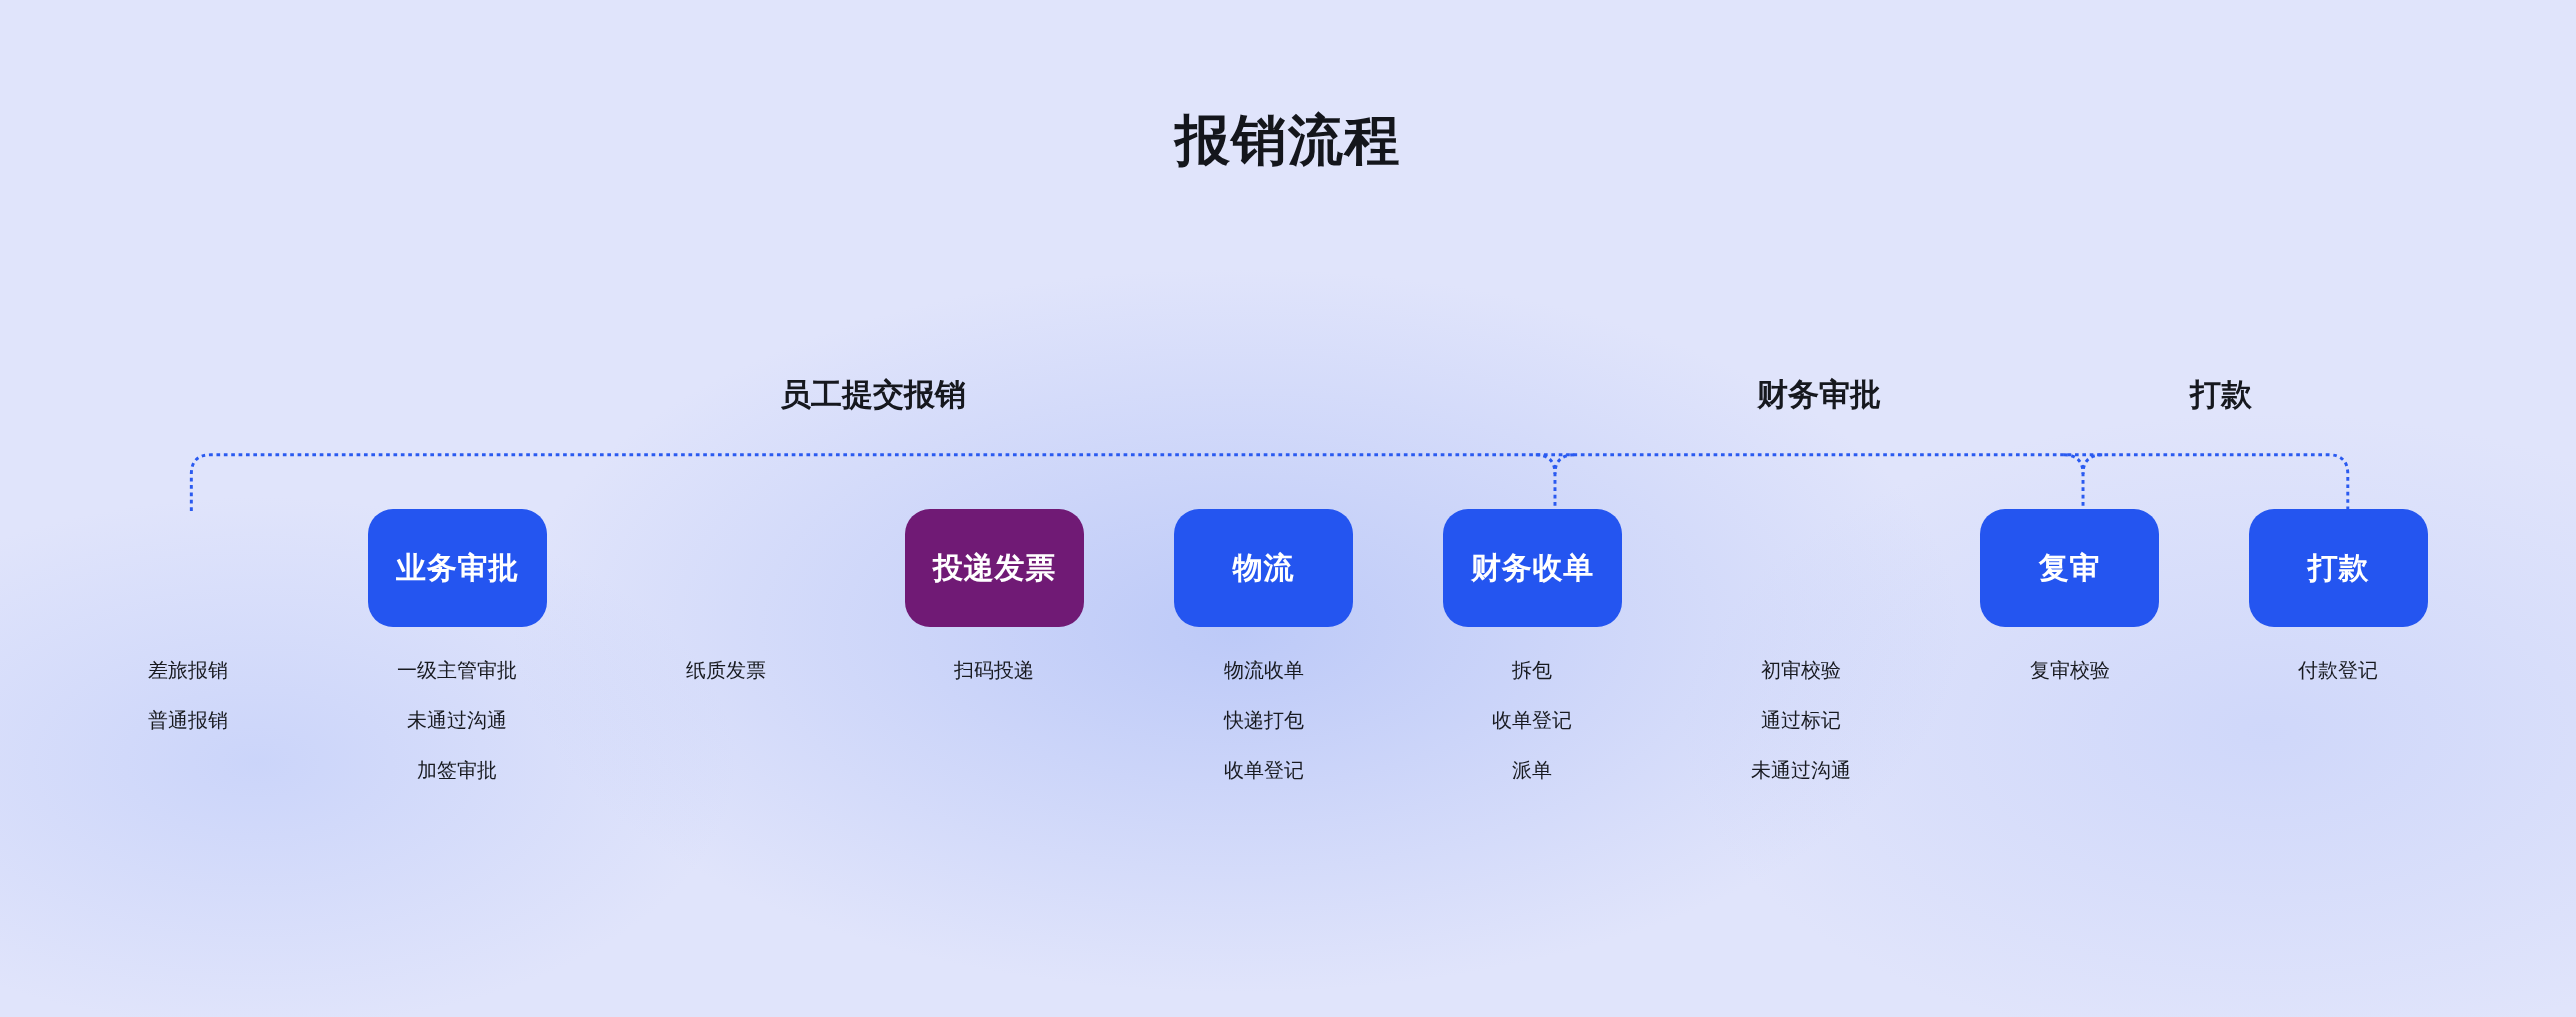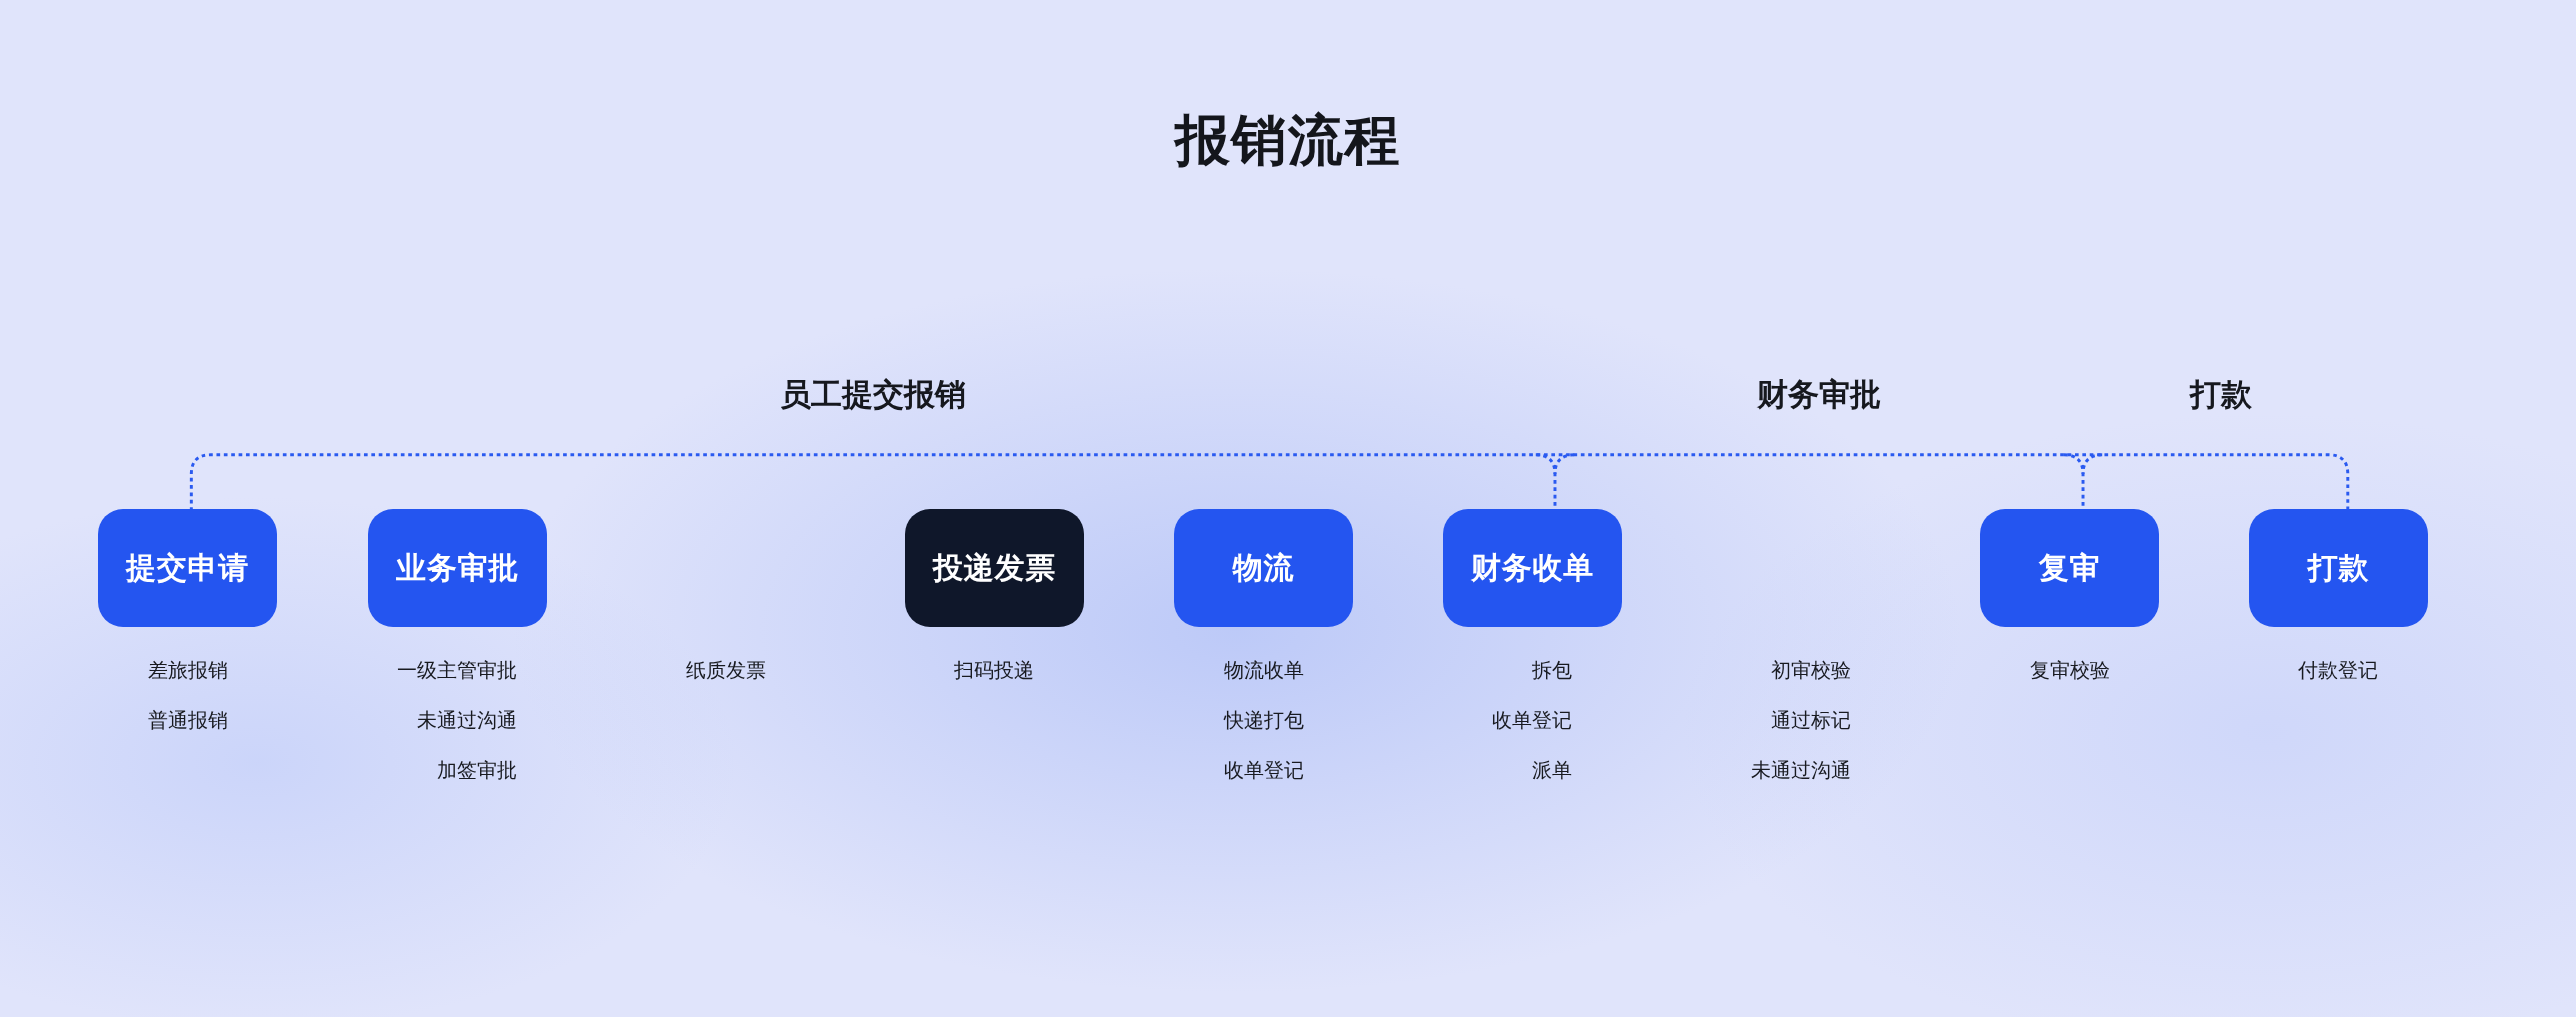--- a/index.html
+++ b/index.html
@@ -52,21 +52,21 @@
     display:flex; align-items:center; justify-content:center;
   }
   .node-label{
     font-size:30px; font-weight:bold; color:#ffffff;
     white-space:nowrap; letter-spacing:0.7px;
   }
 
   .sublist{
     position:absolute;
     top:645px;
-    text-align:right;
+    text-align:center;
     transform:translateX(-50%);
   }
   .subitem{
     font-size:20px; color:#181a20; line-height:50px;
     white-space:nowrap;
   }
 </style>
 </head>
 <body>
 
@@ -82,39 +82,36 @@
 
   <svg class="bracket" id="bracket-svg" viewBox="0 0 3480 160" xmlns="http://www.w3.org/2000/svg">
       <path d="M 253 130 L 253 80 Q 253 54 279 54 L 3151 54 Q 3177 54 3177 80 L 3177 130" fill="none" stroke="#2A5AF0" stroke-width="4" stroke-dasharray="5 5" stroke-linecap="butt"></path>
       <path d="M 2076 54 Q 2102 54 2102 80 L 2102 130" fill="none" stroke="#2A5AF0" stroke-width="4" stroke-dasharray="5 5" stroke-linecap="butt"></path>
       <path d="M 2128 54 Q 2102 54 2102 80" fill="none" stroke="#2A5AF0" stroke-width="4" stroke-dasharray="5 5" stroke-linecap="butt"></path>
       <path d="M 2792 54 Q 2818 54 2818 80 L 2818 130" fill="none" stroke="#2A5AF0" stroke-width="4" stroke-dasharray="5 5" stroke-linecap="butt"></path>
       <path d="M 2844 54 Q 2818 54 2818 80" fill="none" stroke="#2A5AF0" stroke-width="4" stroke-dasharray="5 5" stroke-linecap="butt"></path>
     </svg>
 
   <div class="nodes" id="node-row">
-      <div class="node" style="left: 98px; width: 179px; background: rgb(36, 85, 240);">
-        <span class="node-label" style="color: rgb(255, 255, 255);">提交申请</span>
-      </div>
       <div class="sublist" style="left: 188px;">
         <div class="subitem">差旅报销</div>
         <div class="subitem">普通报销</div>
       </div>
       <div class="node" style="left: 368px; width: 179px; background: rgb(36, 85, 240);">
         <span class="node-label" style="color: rgb(255, 255, 255);">业务审批</span>
       </div>
       <div class="sublist" style="left: 457px;">
         <div class="subitem">一级主管审批</div>
         <div class="subitem">未通过沟通</div>
         <div class="subitem">加签审批</div>
       </div>
       <div class="sublist" style="left: 726px;">
         <div class="subitem">纸质发票</div>
       </div>
-      <div class="node" style="left: 905px; width: 179px; background: #0f172a;">
+      <div class="node" style="left: 905px; width: 179px; background: #701a75;">
         <span class="node-label" style="color: rgb(255, 255, 255);">投递发票</span>
       </div>
       <div class="sublist" style="left: 994px;">
         <div class="subitem">扫码投递</div>
       </div>
       <div class="node" style="left: 1174px; width: 179px; background: rgb(36, 85, 240); text-align: center;">
         <span class="node-label" style="color: rgb(255, 255, 255);">物流</span>
       </div>
       <div class="sublist" style="left: 1264px;">
         <div class="subitem">物流收单</div>

